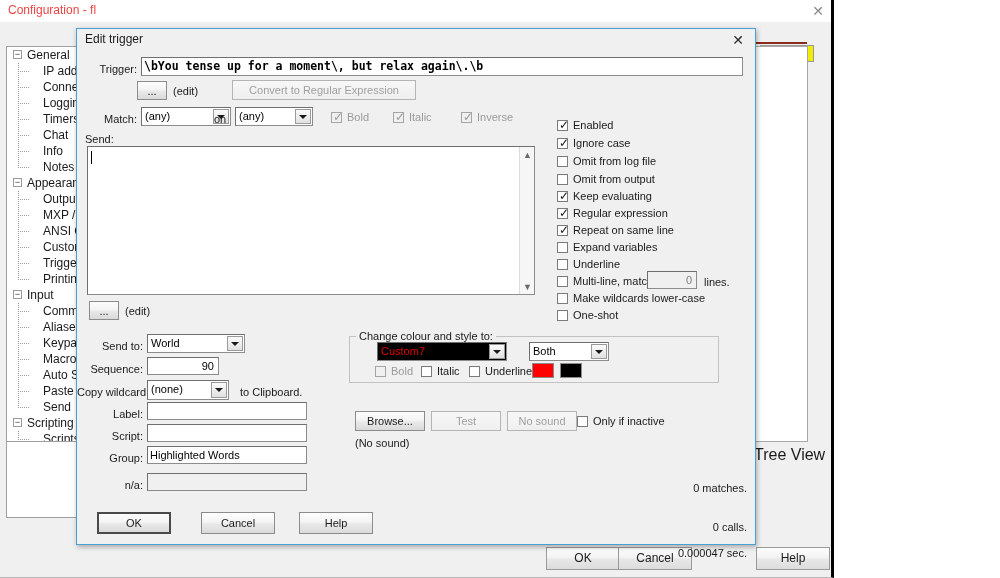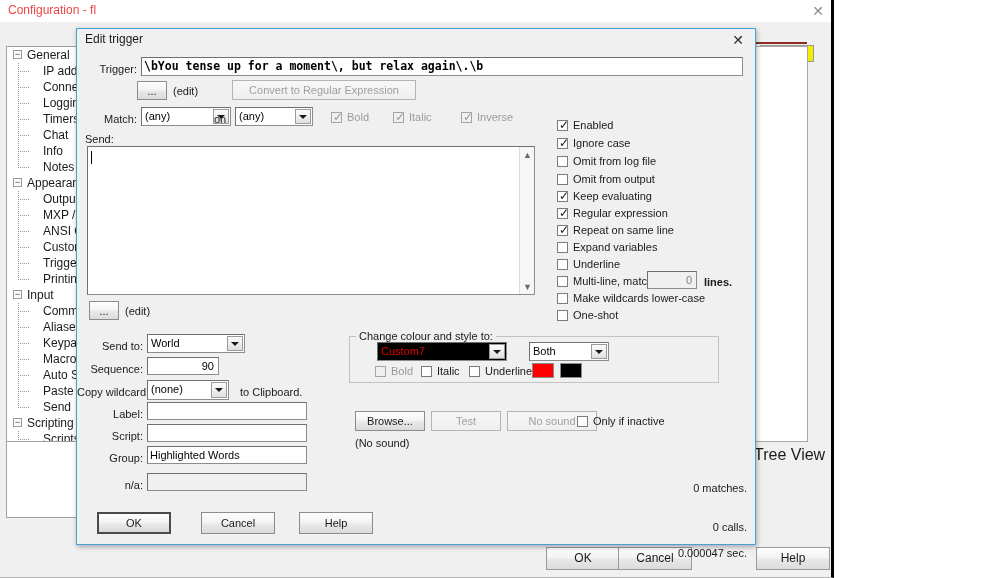--- a/index.html
+++ b/index.html
@@ -377,21 +377,21 @@
     </div>
     <div class="cbx" style="left:480px; top:229px;">
       <span class="box"></span>
       <span class="ctxt">Underline</span>
     </div>
     <div class="cbx" style="left:480px; top:246px;">
       <span class="box"></span>
       <span class="ctxt">Multi-line, match:</span>
     </div>
     <div class="tfield disabled numright" style="left:570px; top:242px; width:50px; height:18px;">0</div>
-    <div class="lbl" style="left:627px; top:247px;font-weight:bold;">lines.</div>
+    <div class="lbl" style="left:627px; top:247px;">lines.</div>
 
     <div class="cbx" style="left:480px; top:263px;">
       <span class="box"></span>
       <span class="ctxt">Make wildcards lower-case</span>
     </div>
     <div class="cbx" style="left:480px; top:280px;">
       <span class="box"></span>
       <span class="ctxt">One-shot</span>
     </div>
 
@@ -453,21 +453,21 @@
     </div>
     <div class="cbx" style="left:392px; top:336px;">
       <span class="box"></span>
       <span class="ctxt">Underline</span>
     </div>
     <div class="swatch" id="fg-swatch" style="left: 455px; top: 334px; background: rgb(255, 0, 0);"></div>
     <div class="swatch" id="bg-swatch" style="left: 483px; top: 334px; background: rgb(0, 0, 0);"></div>
 
     <div class="btn" style="left:278px; top:382px; width:70px; height:20px;">Browse...</div>
     <div class="btn disabled" style="left:354px; top:382px; width:70px; height:20px;">Test</div>
-    <div class="btn disabled" style="left:430px; top:382px; width:90px; height:20px;">No sound</div>
+    <div class="btn disabled" style="left:430px; top:382px; width:70px; height:20px;">No sound</div>
     <div class="cbx" style="left:500px; top:386px;">
       <span class="box"></span>
       <span class="ctxt">Only if inactive</span>
     </div>
     <div class="lbl" style="left:278px; top:408px;">(No sound)</div>
 
     <div class="statline" style="left:520px; top:453px; width:150px;">0 matches.</div>
     <div class="statline" style="left:520px; top:470px; width:150px;margin-top:48px;">0.000047 sec.</div>
     <div class="statline" style="left:520px; top:492px; width:150px;">0 calls.</div>
 

